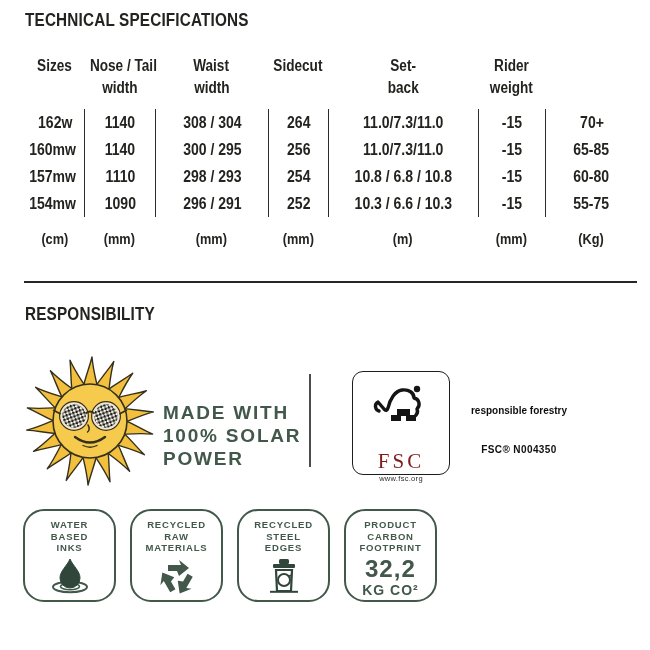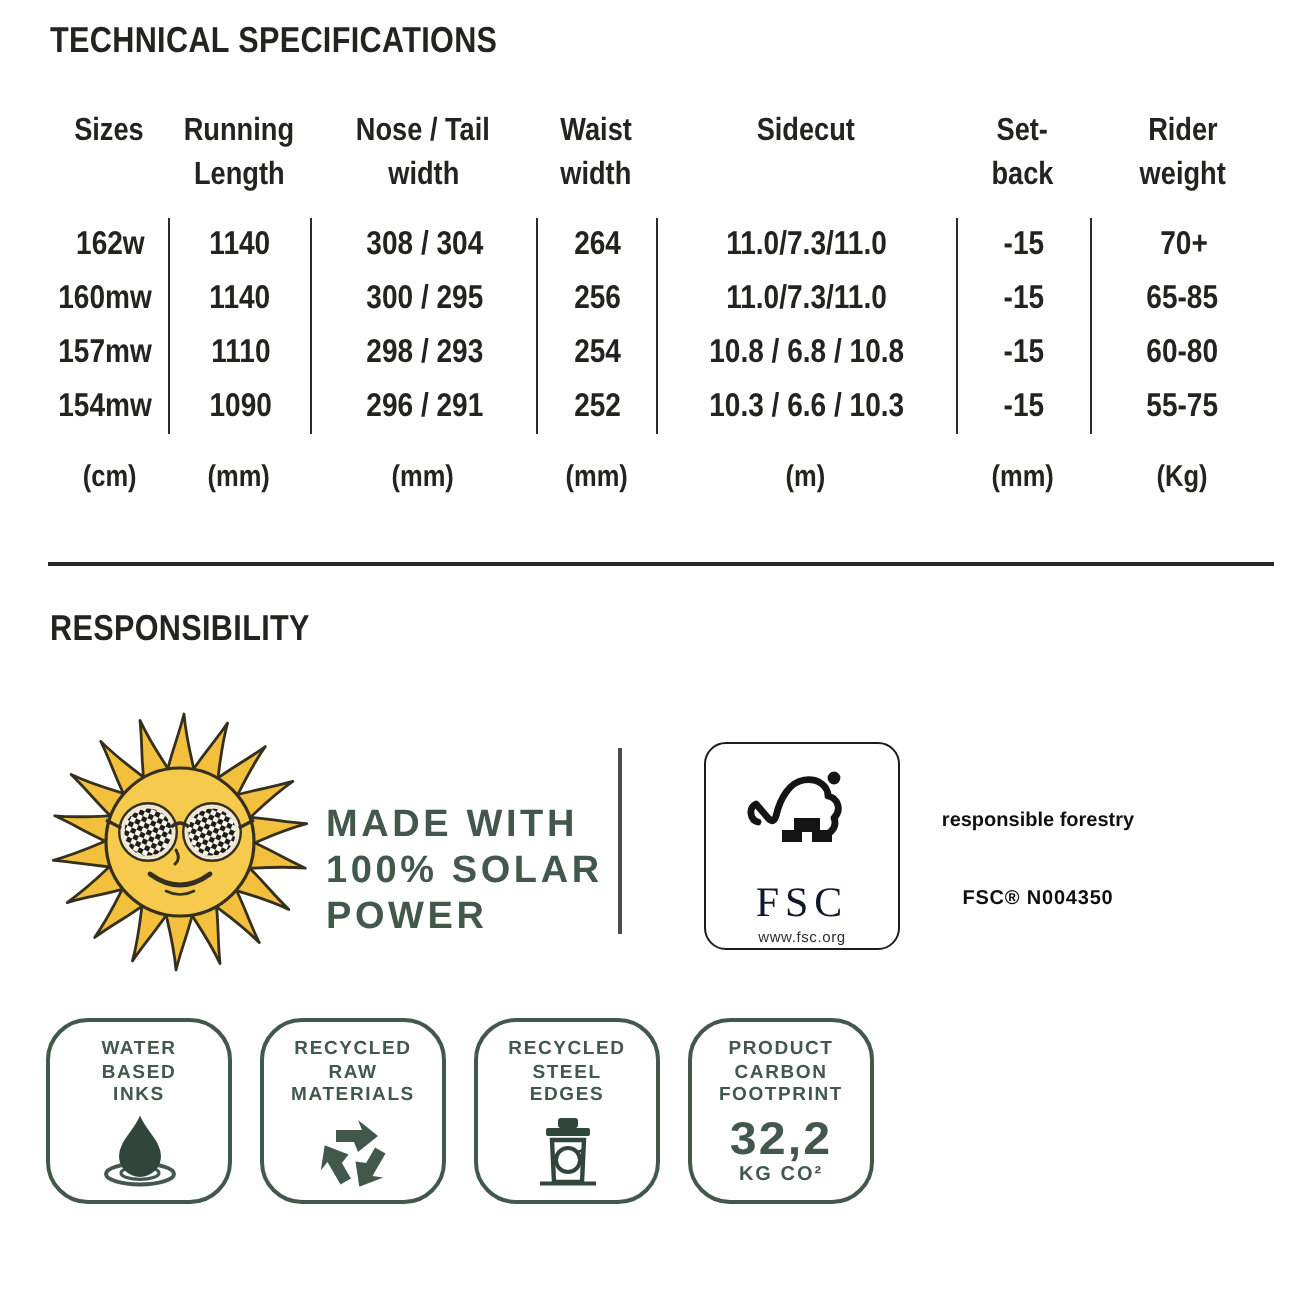--- a/index.html
+++ b/index.html
@@ -42,54 +42,50 @@
   .solar-text{
     position:absolute;left:163px;top:401px;color:var(--green);
     font-size:19px;font-weight:bold;letter-spacing:1.8px;line-height:23px;white-space:nowrap;
   }
   .v-divider{position:absolute;left:309px;top:374px;width:2px;height:93px;background:#4c4c4c;}
 
   .fsc-box{
     position:absolute;left:352px;top:371px;width:96px;height:102px;
     border:1.5px solid #1c1c1c;border-radius:11px;background:#fff;text-align:center;
   }
-  .fsc-acronym{font-family:"Liberation Serif",serif;font-size:21px;letter-spacing:3px;color:#0f172a;line-height:20px;margin-top:7px;}
+  .fsc-acronym{font-family:"Liberation Serif",serif;font-size:21px;letter-spacing:3px;color:#7f1d1d;line-height:20px;margin-top:18px;}
   .fsc-url{font-size:7.5px;color:#2e2e2e;letter-spacing:0.3px;margin-top:3px;}
   .fsc-caption{position:absolute;left:448px;top:405px;width:142px;text-align:center;color:#0f0f0f;}
   .fsc-tagline{font-size:10px;font-weight:bold;line-height:12.5px;}
   .fsc-license{font-size:10px;font-weight:bold;margin-top:26px;letter-spacing:0.4px;}
 
   
   .badge{
     position:absolute;top:509px;width:93px;height:93px;box-sizing:border-box;
     border:2px solid var(--green);border-radius:21px;background:#fff;text-align:center;
   }
   .badge-1{left:23px;}.badge-2{left:130px;}.badge-3{left:237px;}.badge-4{left:344px;}
   .blines{margin-top:8px;font-size:9.5px;font-weight:bold;letter-spacing:0.8px;
     color:var(--green);line-height:11.5px;}
   .bicon{margin-top:3px;}
   .pcf-value{font-size:23px;font-weight:bold;letter-spacing:1px;color:var(--green);
     line-height:24px;margin-top:3px;transform:scaleX(1.05);}
-  .pcf-unit{font-size:10px;font-weight:bold;letter-spacing:1px;color:var(--green);margin-top:1px;}
+  .pcf-unit{font-size:14px;font-weight:bold;letter-spacing:1px;color:var(--green);margin-top:1px;}
 </style>
 </head>
 <body>
 
 <div class="sheet">
 
   <div id="tech-title" class="section-title">TECHNICAL SPECIFICATIONS</div>
 
   <div class="spec-table">
     <div class="spec-header" id="spec-header">
         <div class="hcell">
           <div><span class="cx">Sizes</span></div>
-        </div>
-        <div class="hcell">
-          <div><span class="cx">Running</span></div>
-          <div><span class="cx">Length</span></div>
         </div>
         <div class="hcell">
           <div><span class="cx">Nose / Tail</span></div>
           <div><span class="cx">width</span></div>
         </div>
         <div class="hcell">
           <div><span class="cx">Waist</span></div>
           <div><span class="cx">width</span></div>
         </div>
         <div class="hcell">

